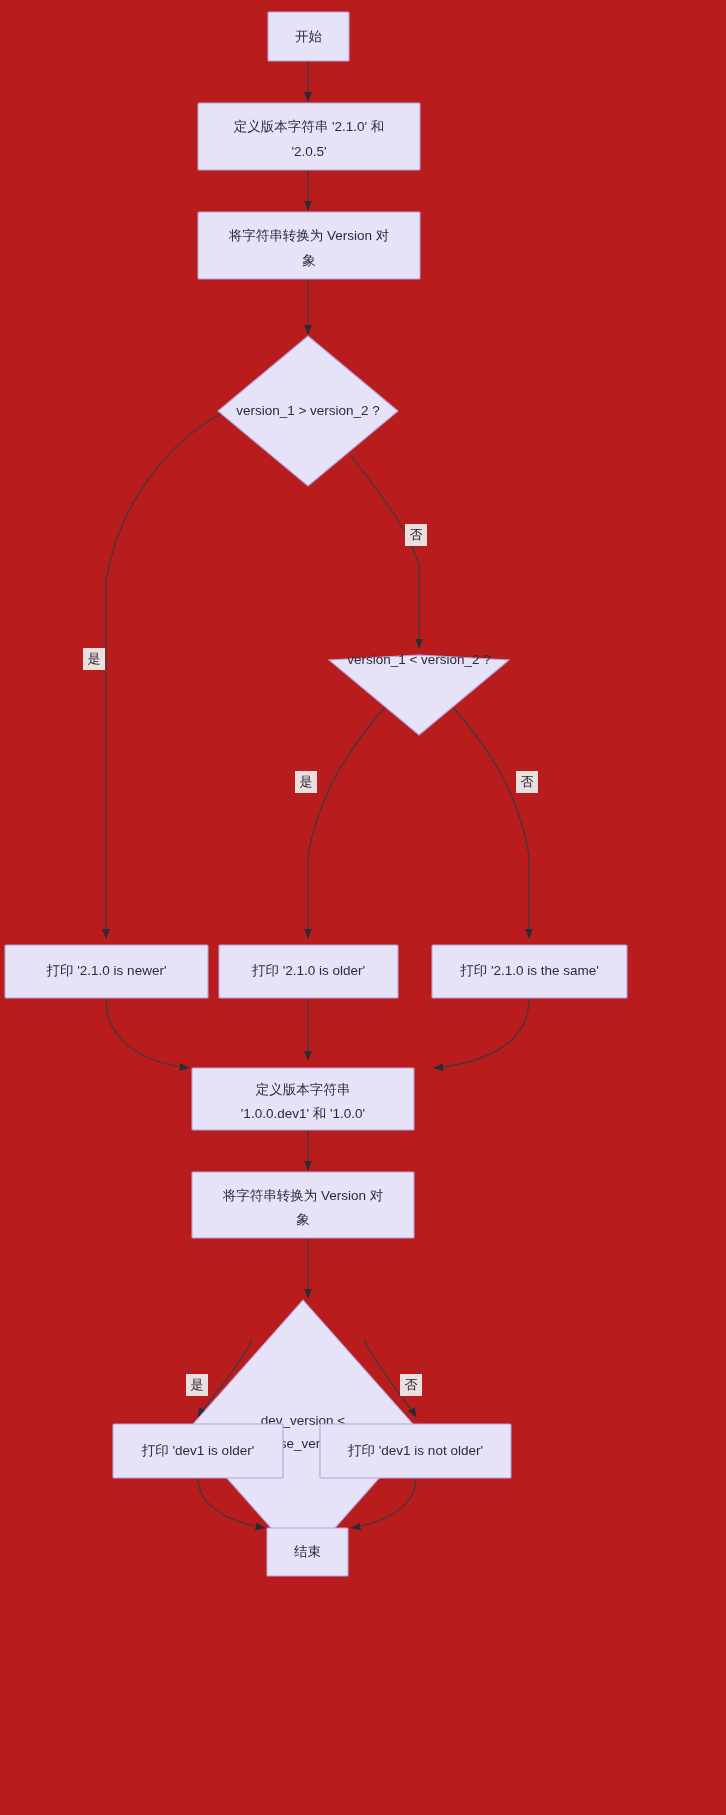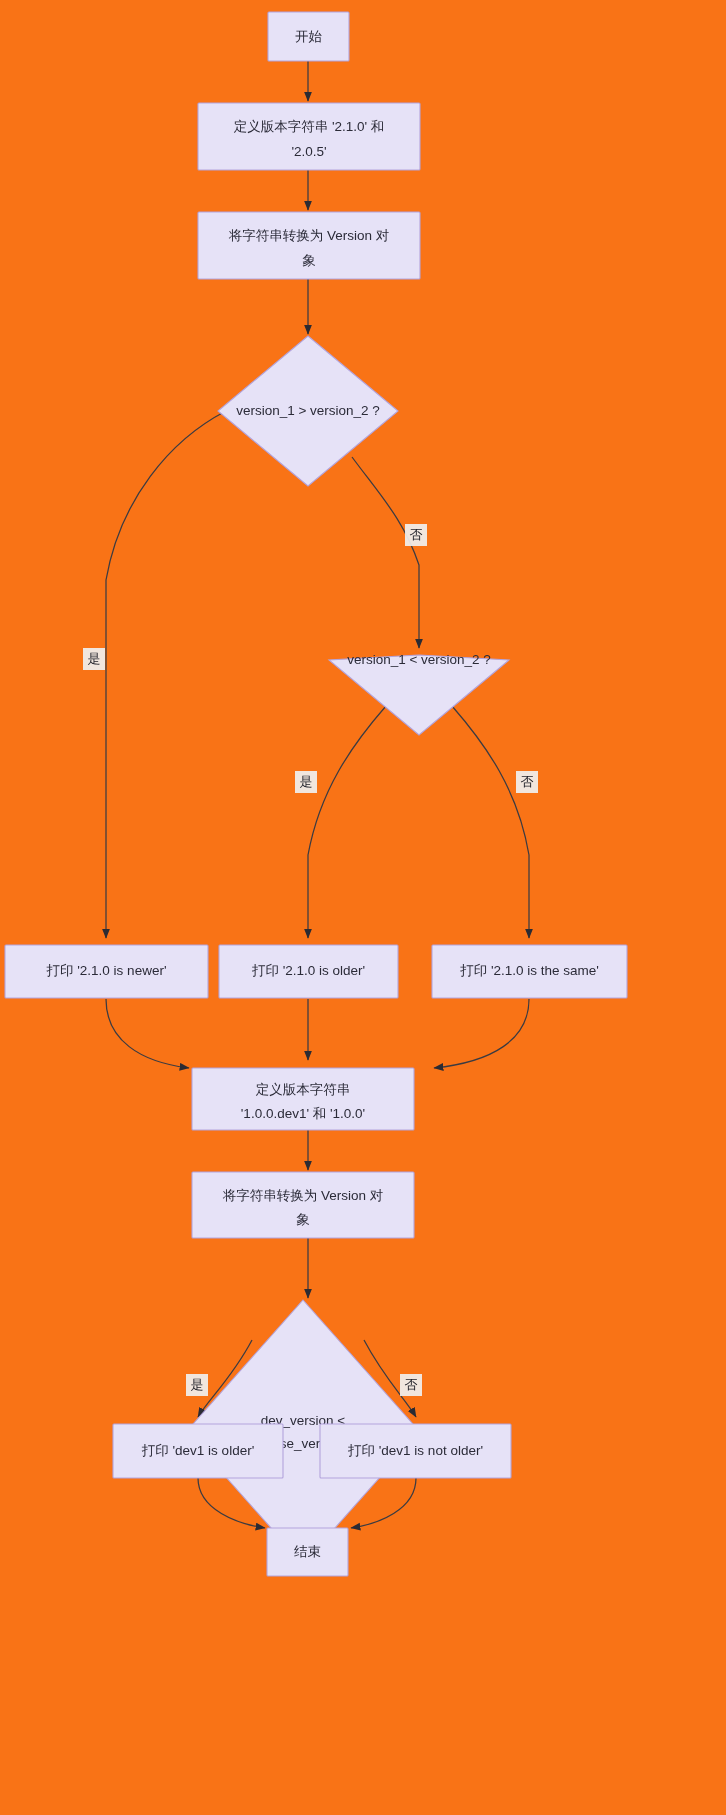--- a/index.html
+++ b/index.html
@@ -8,21 +8,21 @@
     background: #ffffff;
   }
   body {
     font-family: "Liberation Sans", "DejaVu Sans", sans-serif;
   }
   #flow-wrap {
     position: relative;
     width: 726px;
     height: 1815px;
     overflow: hidden;
-    background: #f97316;
+    background: #b91c1c;
   }
   svg#flowchart {
     display: block;
     width: 726px;
     height: 1815px;
   }
   .node-shape {
     fill: #e6e2f7;
     stroke: #b3a4dd;
     stroke-width: 1.1px;

